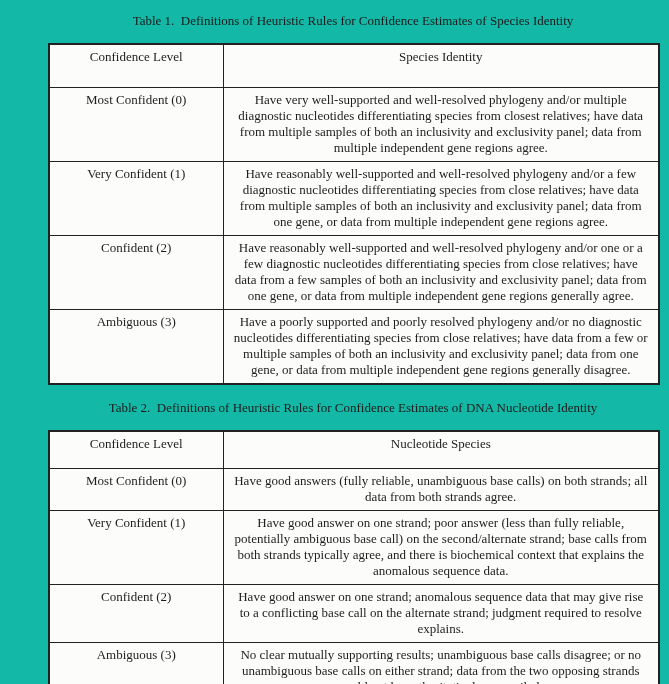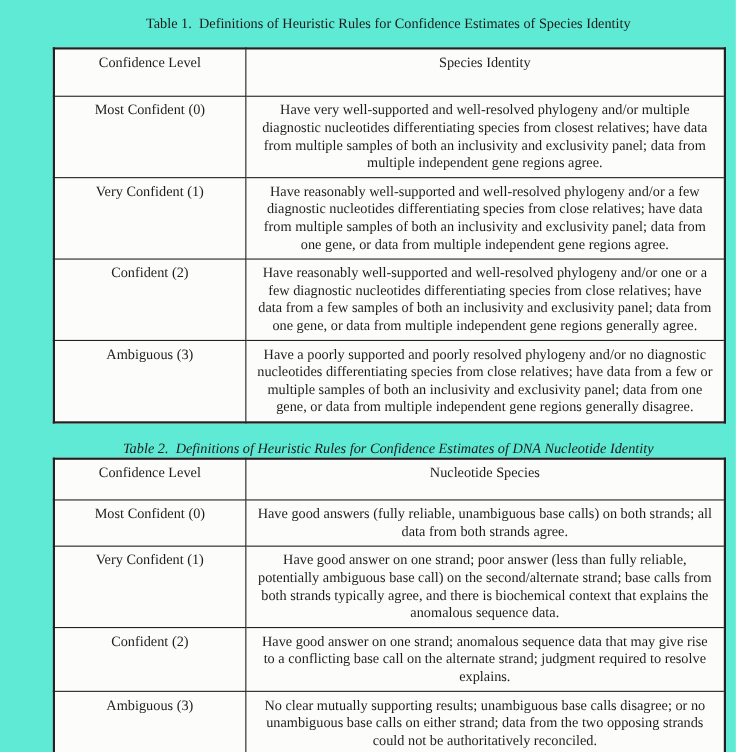--- a/index.html
+++ b/index.html
@@ -3,42 +3,42 @@
 <meta charset="utf-8">
 <style>
   html, body {
     margin: 0;
     padding: 0;
   }
   .page {
     position: relative;
     width: 669px;
     height: 684px;
-    background: #5eead4;
+    background: #14b8a6;
     color: #1d1d1d;
     font-family: "Liberation Serif", "DejaVu Serif", serif;
     font-size: 13px;
     line-height: 16px;
     overflow: hidden;
     box-sizing: border-box;
   }
   .table-title {
     width: 610px;
     margin: 0 0 0 48px;
     text-align: center;
     white-space: pre-wrap;
     color: #1b1b1b;
   }
   .title-1 {
     padding-top: 13px;
     margin-bottom: 14px;
   }
   .title-2 {
     margin-top: 15px;
-    font-style: italic;
+    margin-bottom: 14px;
   }
   table.def-table {
     border-collapse: collapse;
     table-layout: fixed;
     width: 610px;
     margin-left: 48px;
     border: 2px solid #222222;
     background: #fcfcfb;
   }
   table.def-table th,

